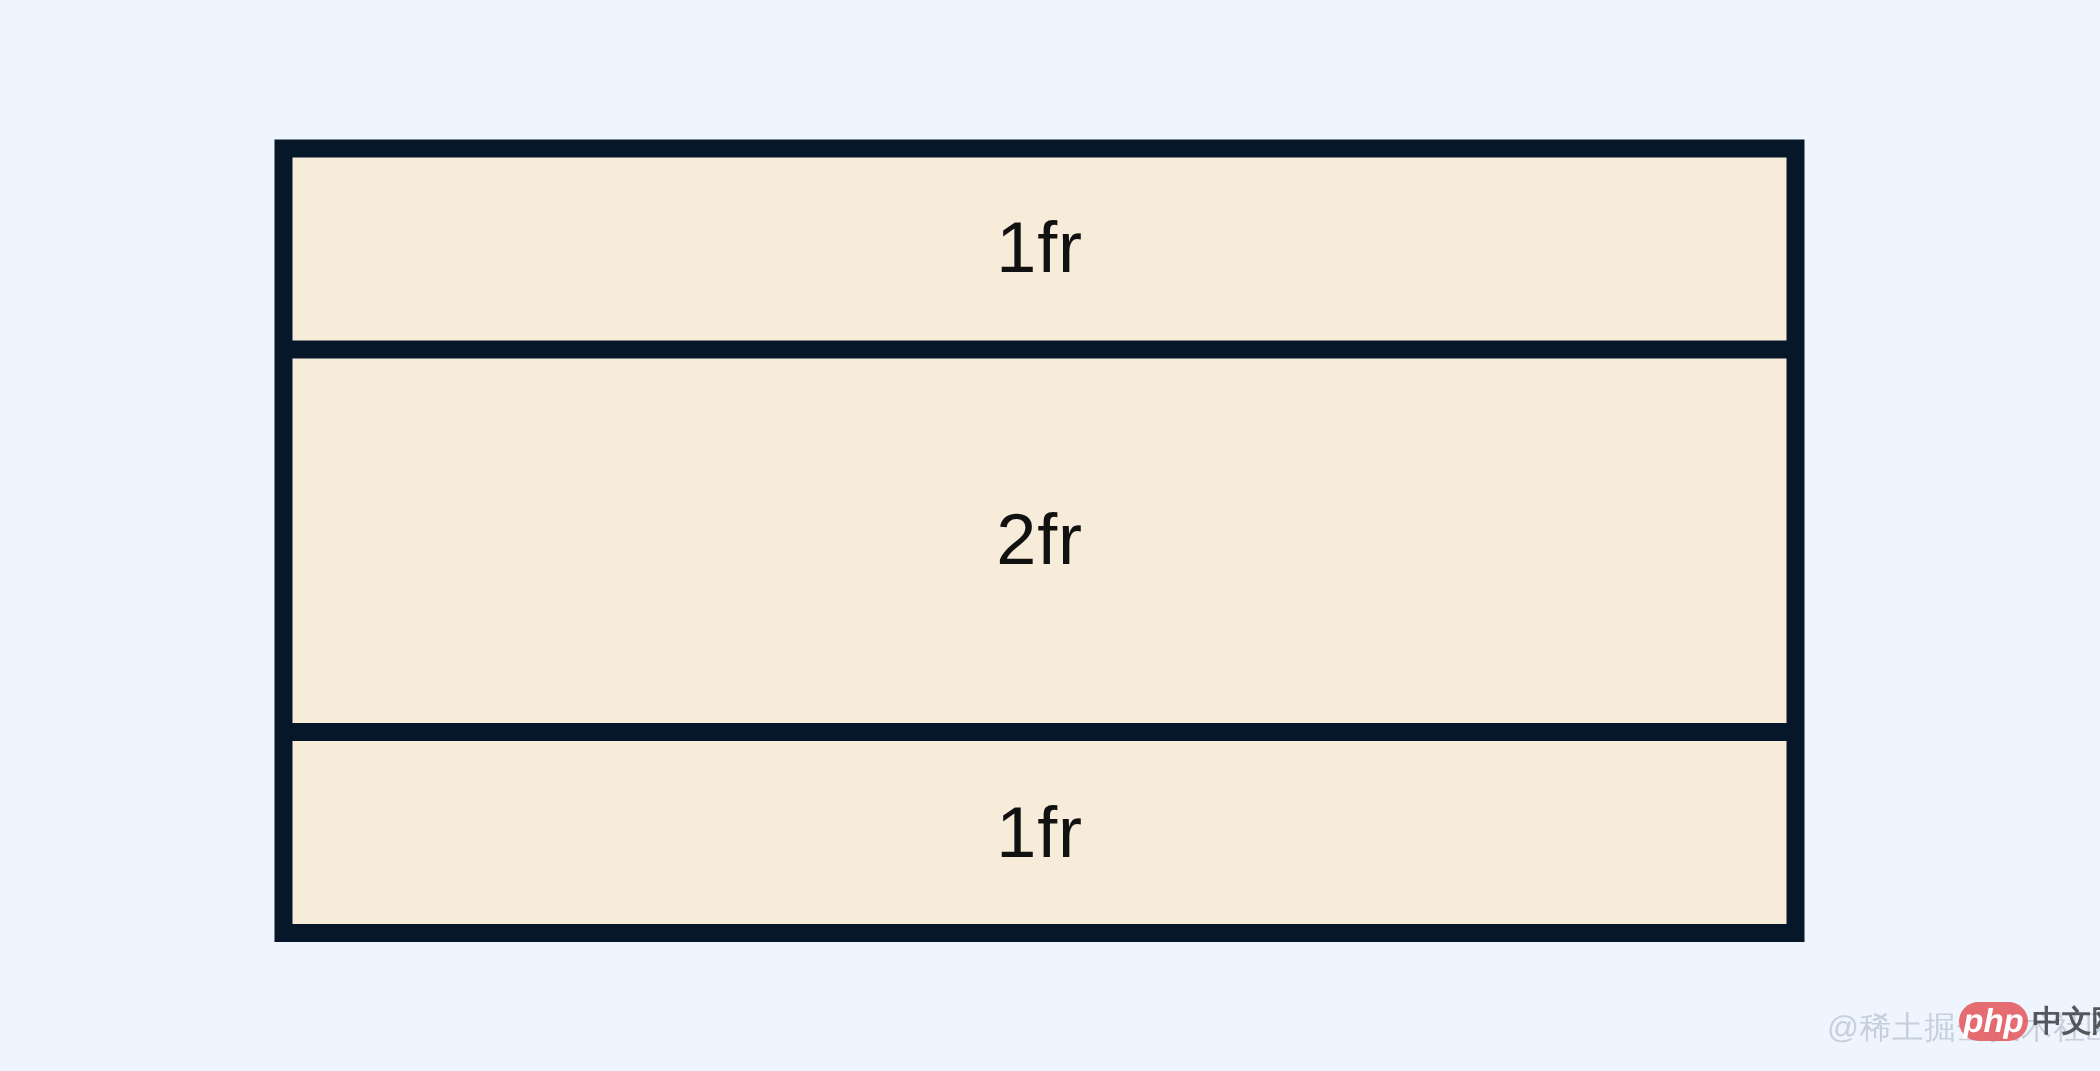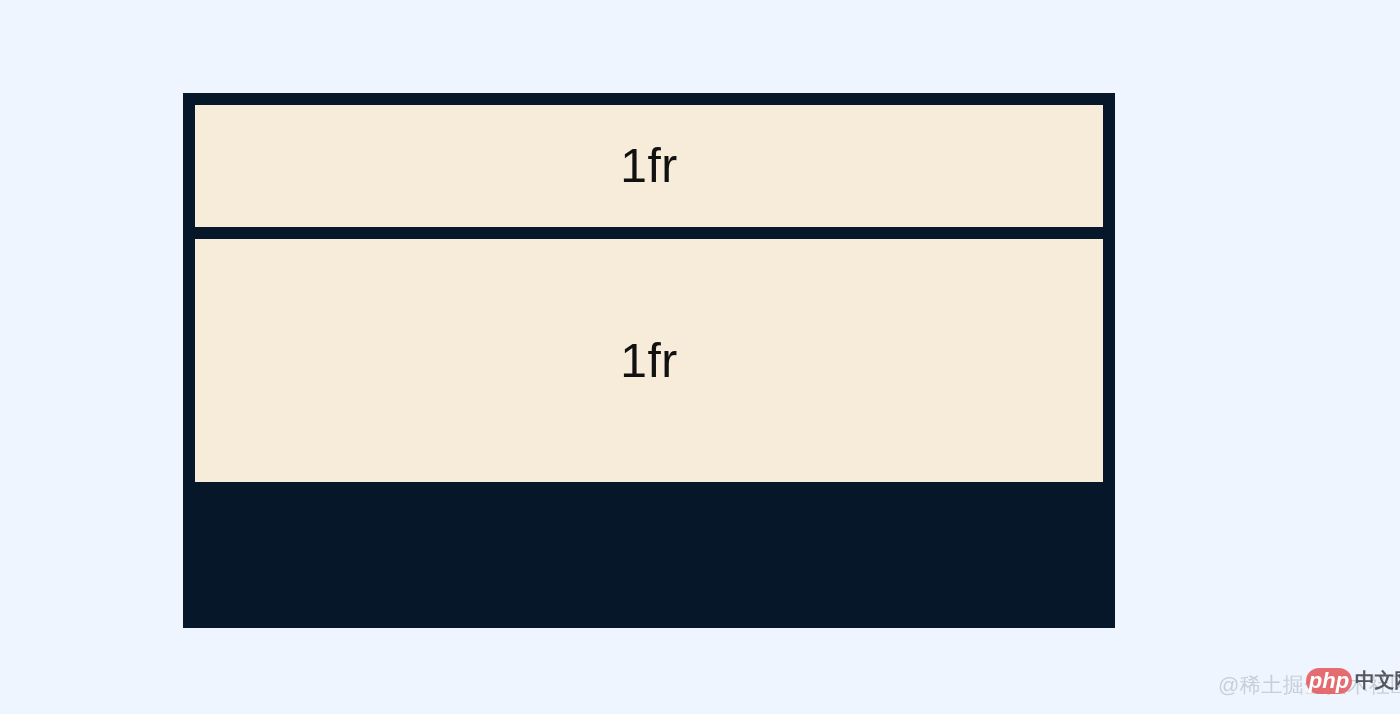--- a/index.html
+++ b/index.html
@@ -13,21 +13,21 @@
     overflow: hidden;
     background: #EFF5FE;
     font-family: "Liberation Sans", sans-serif;
   }
 
   
   .grid-frame {
     position: absolute;
     left: 183px;
     top: 93px;
-    width: 932px;
+    width: 1020px;
     height: 535px;
     box-sizing: border-box;
     background: #06172A;
     padding: 12px;
     display: grid;
     grid-template-rows: 1fr 2fr 1fr;
     row-gap: 12px;
   }
   .grid-row {
     background: #F7EBD9;
@@ -85,20 +85,23 @@
   }
 </style>
 </head>
 <body>
 
 <div class="grid-frame">
   <div class="grid-row">
     <span class="row-label">1fr</span>
   </div>
   <div class="grid-row">
+    <span class="row-label">2fr</span>
+  </div>
+  <div class="grid-row">
     <span class="row-label">1fr</span>
   </div>
 </div>
 
 <div class="wm-juejin">@稀土掘金技术社区</div>
 
 <div class="wm-php">
   <span class="wm-php-badge">php</span>
   <span class="wm-php-suffix">中文网</span>
 </div>

